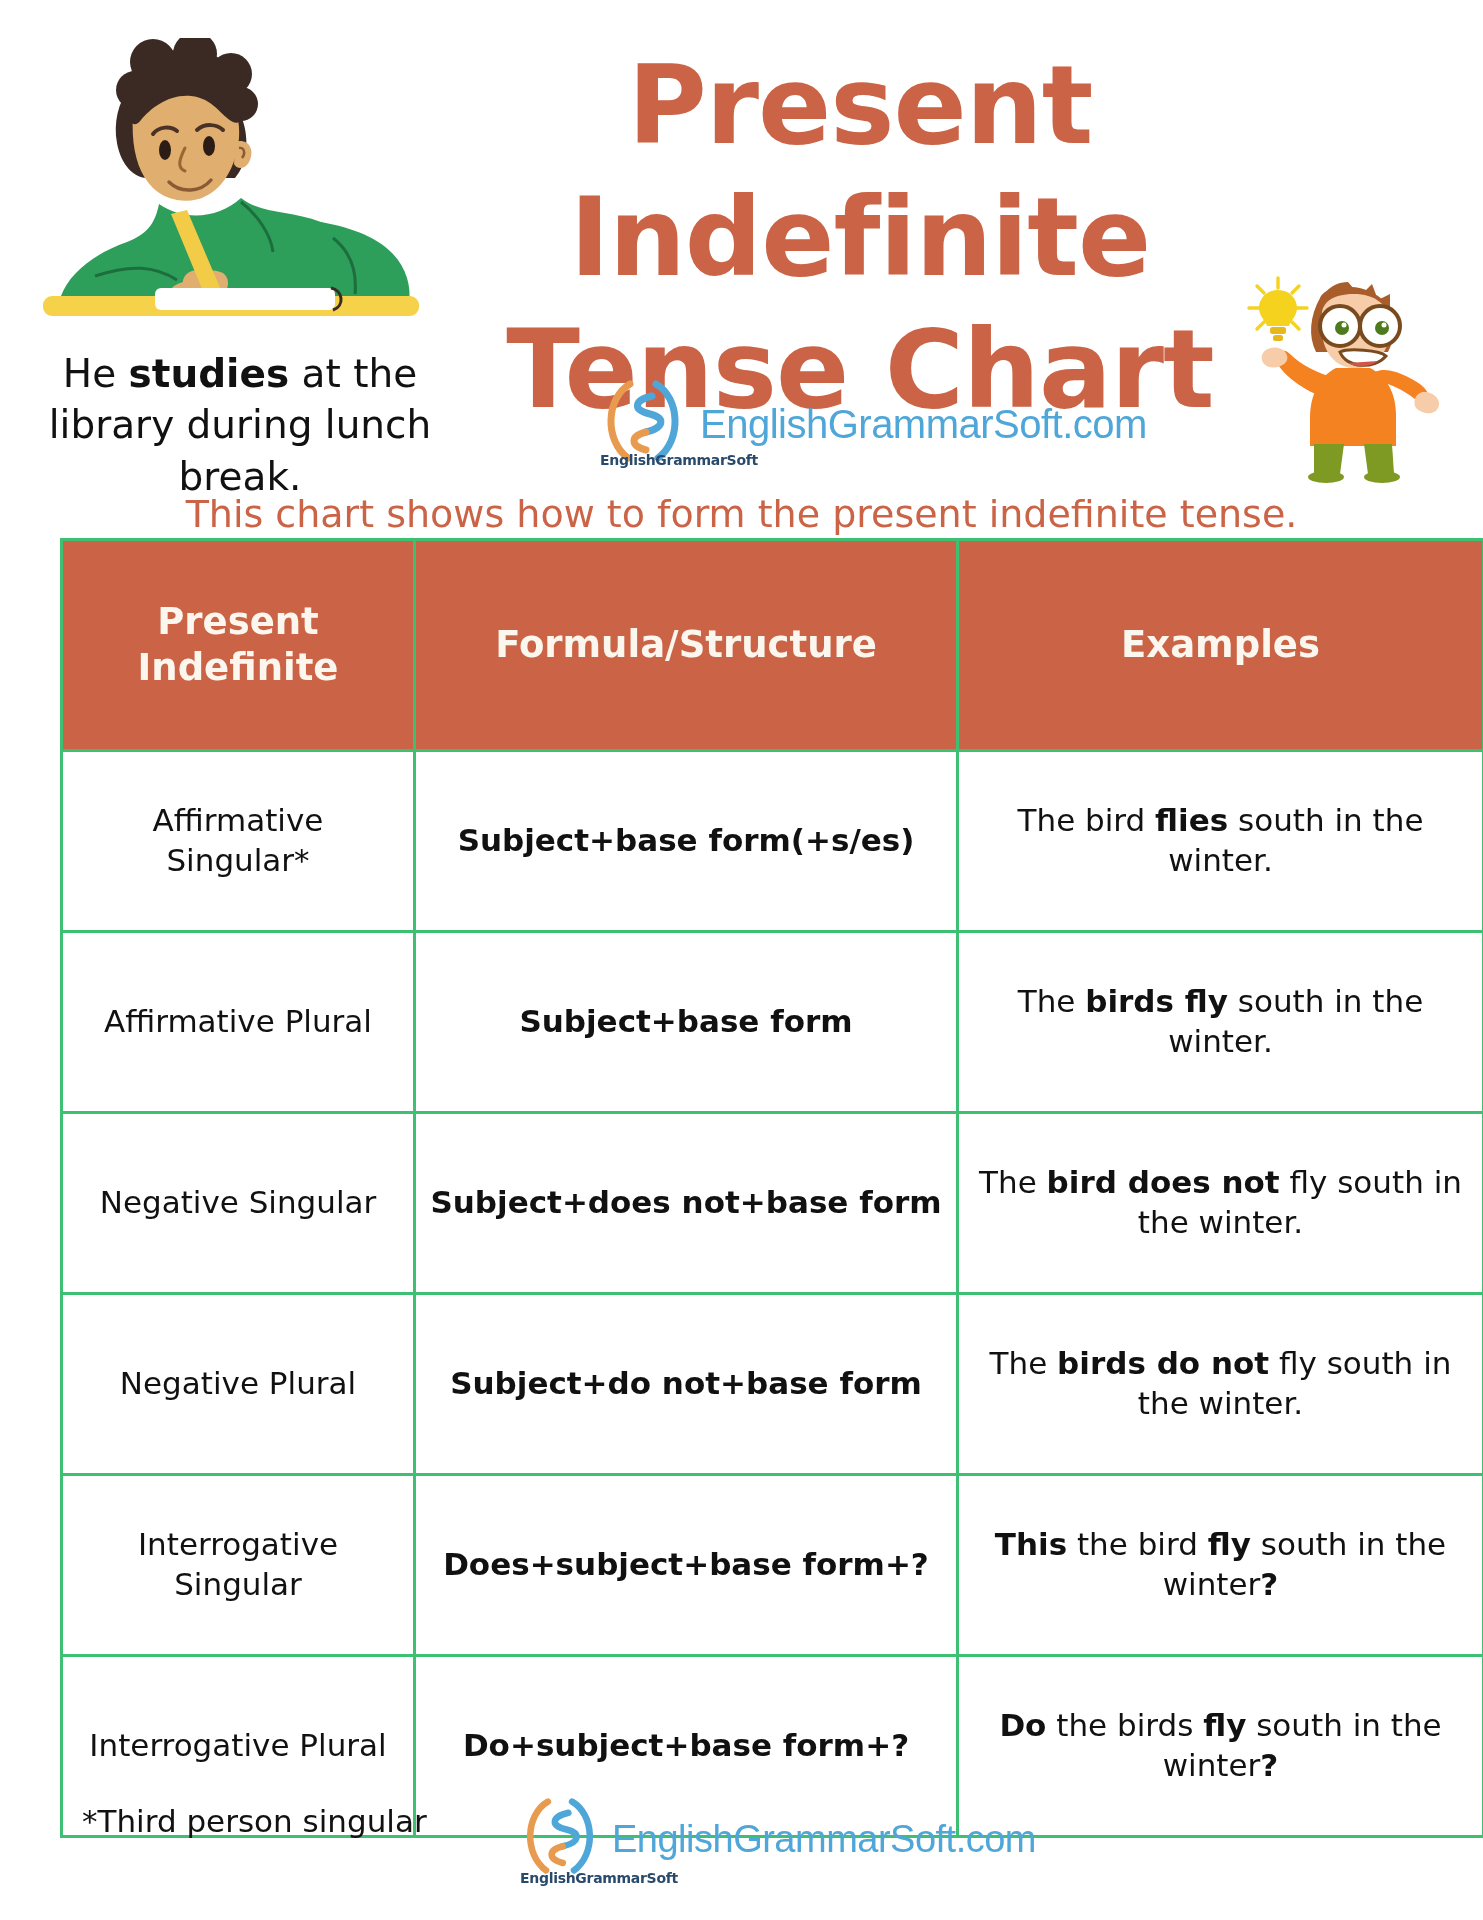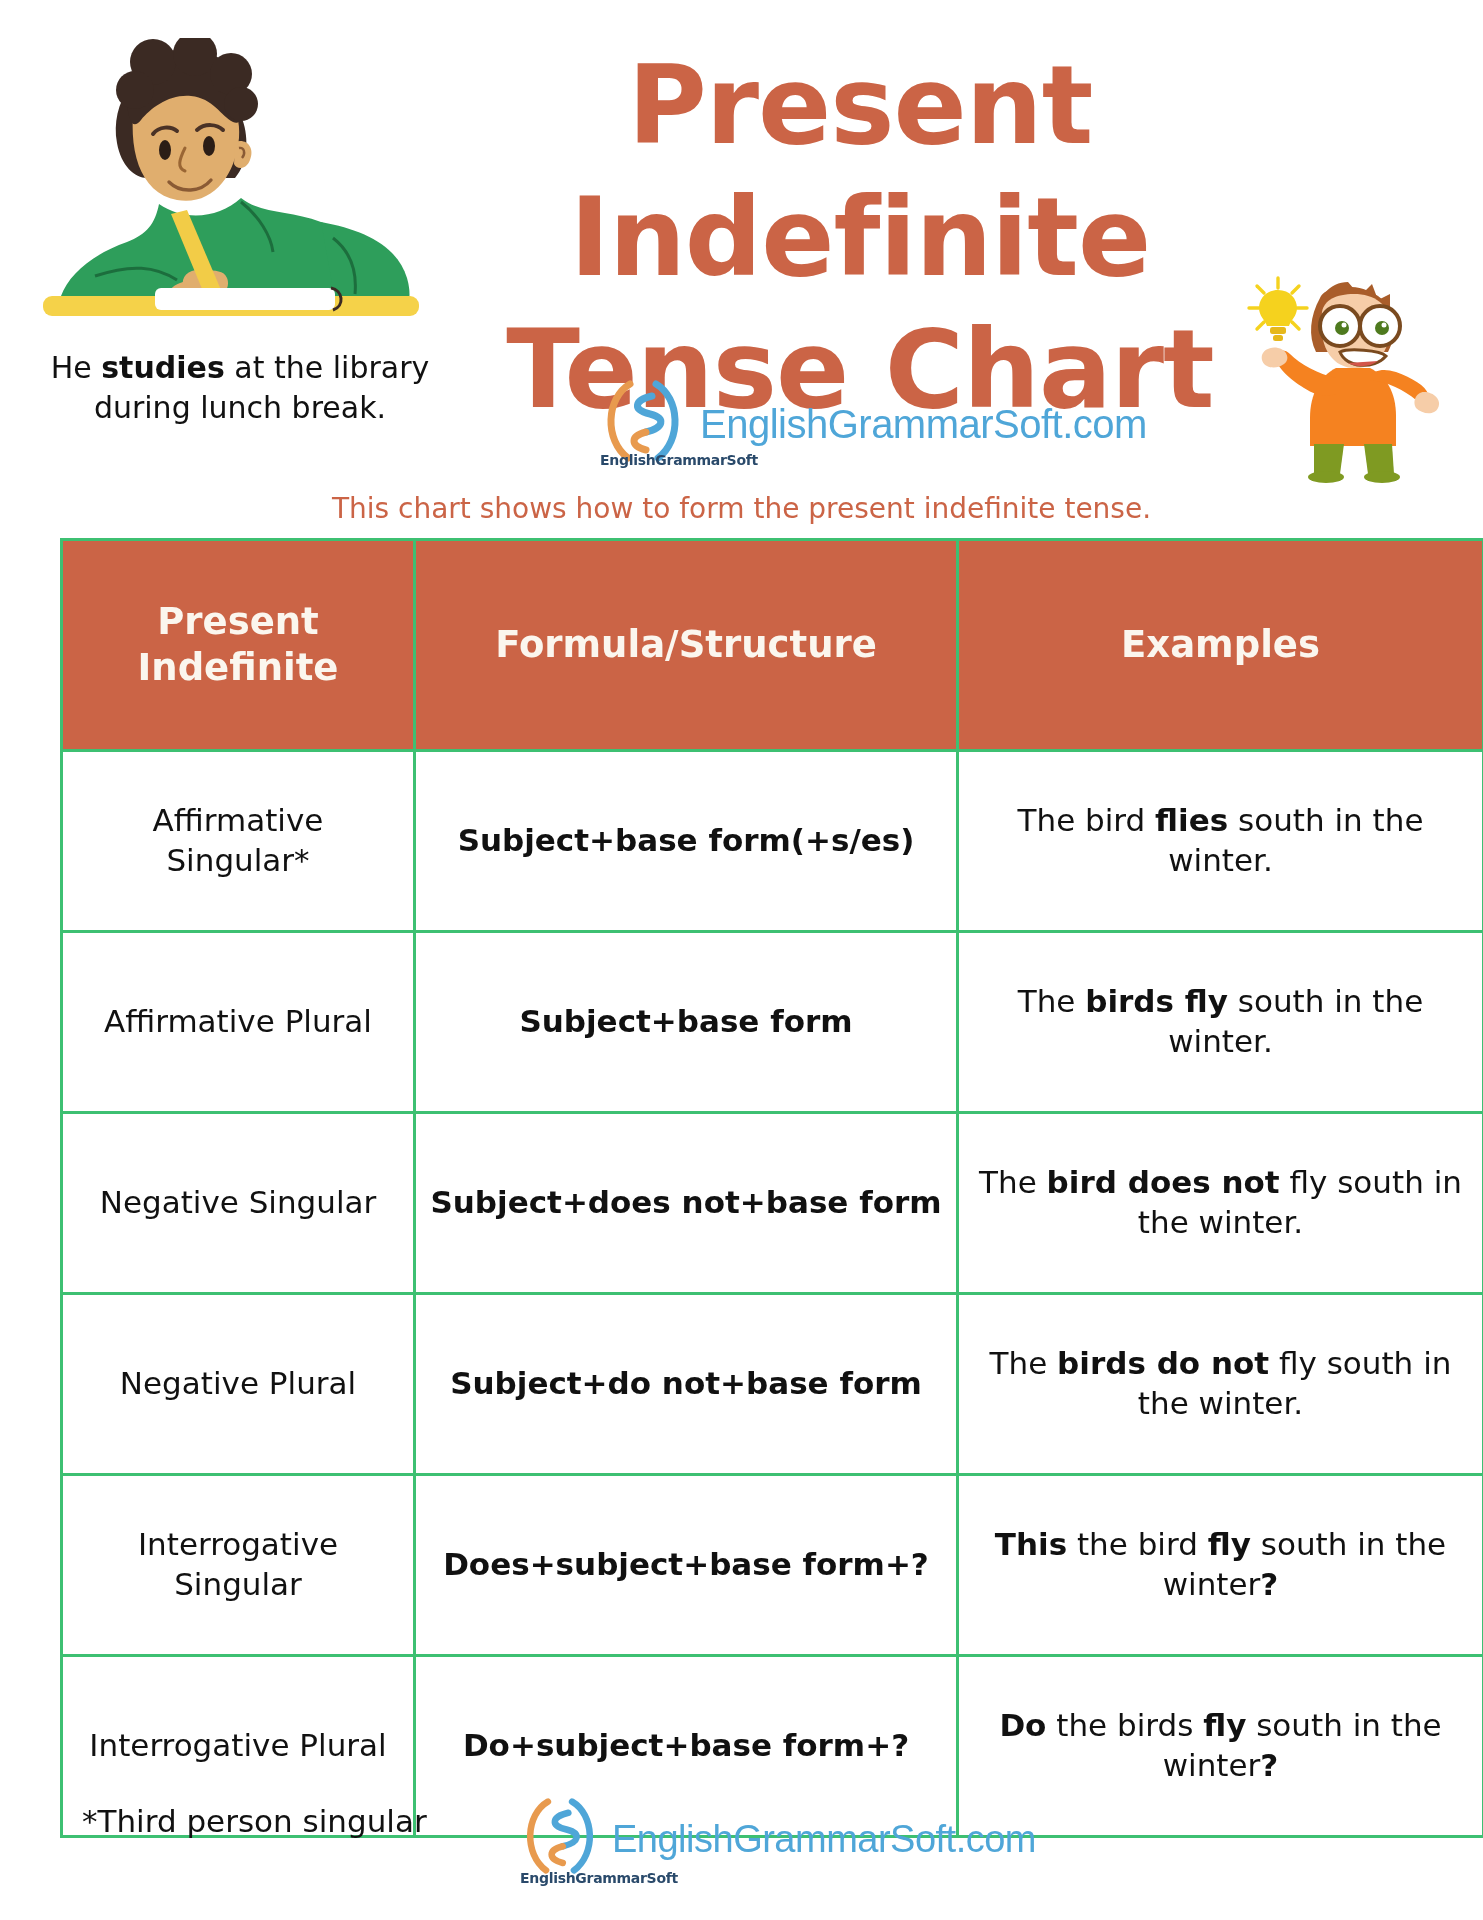--- a/index.html
+++ b/index.html
@@ -31,21 +31,21 @@
   
   .boy-writing{position:absolute;left:35px;top:38px;width:420px;height:280px;}
 
   
   .boy-idea{position:absolute;left:1248px;top:268px;width:200px;height:215px;}
   .bulb{position:absolute;left:1243px;top:272px;width:70px;height:80px;}
 
   .caption{
     position:absolute;left:20px;top:348px;width:440px;
     text-align:center;
-    font-size:30px;line-height:1.32;color:#111;
+    font-size:39px;line-height:1.32;color:#111;
     font-family:"DejaVu Sans", sans-serif;
   }
   .caption b{font-weight:bold;}
 
   
   .logo-row{
     position:absolute;left:600px;top:378px;
     display:flex;align-items:center;gap:14px;
   }
   .logo-mark{position:relative;width:86px;height:86px;}
@@ -55,21 +55,21 @@
     font-family:"DejaVu Sans", sans-serif;letter-spacing:-.3px;
   }
   .logo-text{
     font-size:40px;color:#4FA6D8;letter-spacing:-.5px;
     font-family:Liberation Sans, sans-serif;
     margin-top:7px;
   }
 
   .subtitle{
     position:absolute;left:0;top:492px;width:1483px;text-align:center;
-    font-size:28px;color:#CB6446;
+    font-size:38px;color:#CB6446;
     font-family:"DejaVu Sans", sans-serif;
   }
 
   
   .table-wrap{position:absolute;left:60px;top:538px;width:1335px;}
   table.chart{
     border-collapse:collapse;
     width:1335px;
     table-layout:fixed;
   }

